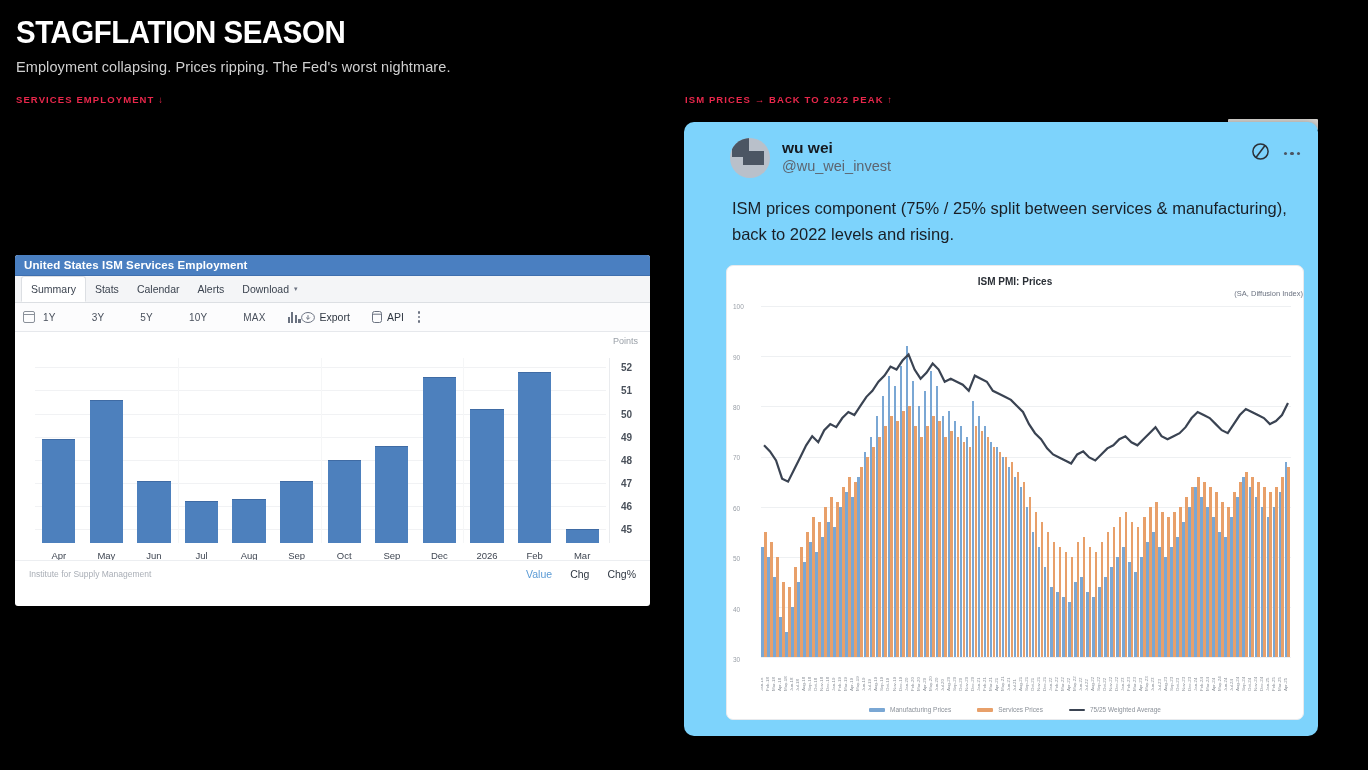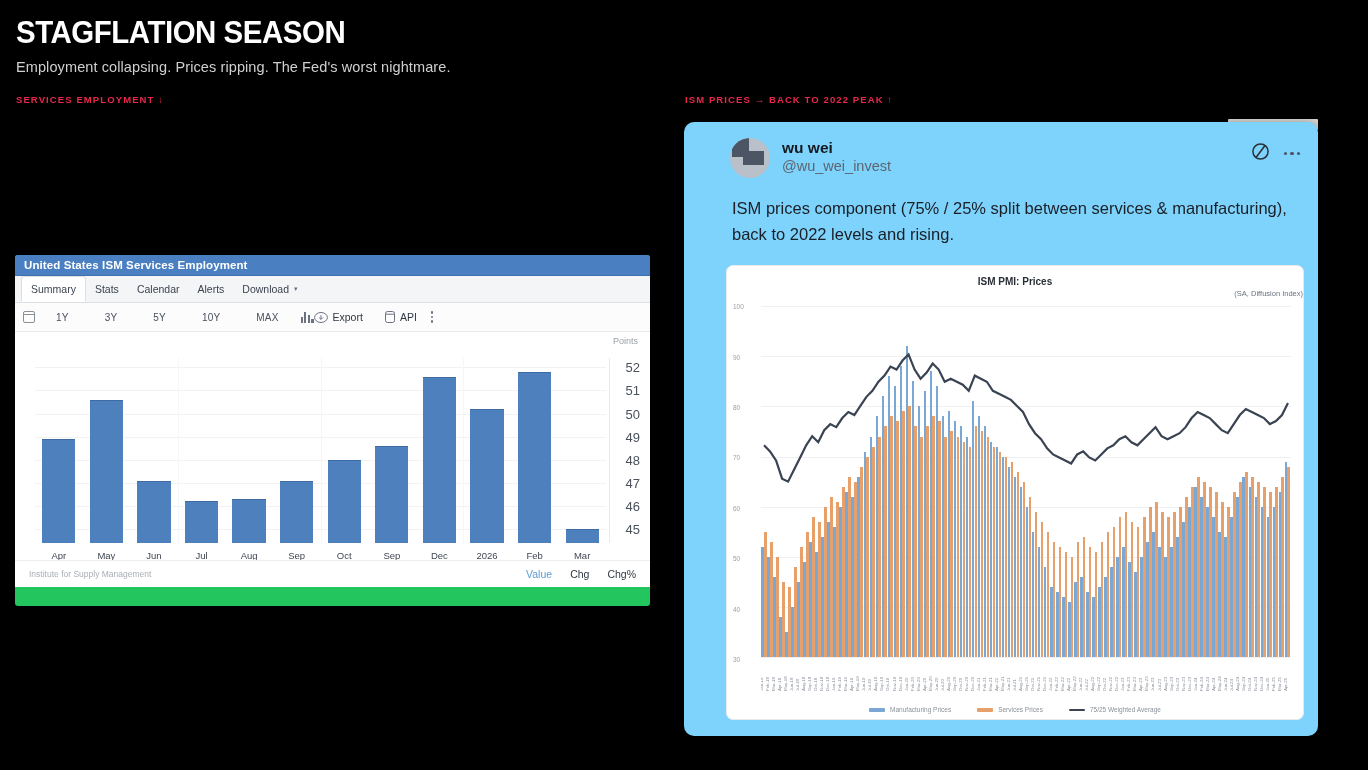--- a/index.html
+++ b/index.html
@@ -26,21 +26,21 @@
   .kicker {
     position: absolute; font-size: 9.5px; font-weight: 700; color: #e8274b;
     letter-spacing: 1.1px; text-transform: uppercase;
   }
   .kicker-left { left: 16px; top: 94px; }
   .kicker-right { left: 685px; top: 94px; }
 
   
   .te-card {
     position: absolute; left: 15px; top: 255px; width: 635px; height: 351px;
-    background: #22c55e; border-radius: 3px; overflow: hidden;
+    background: #ffffff; border-radius: 3px; overflow: hidden;
     box-shadow: 0 1px 6px rgba(0,0,0,.5);
   }
   .te-titlebar {
     height: 21px; background: #4a7fc1;
     display: flex; align-items: center; padding: 0 9px;
     border-bottom: 1px solid #3f6fae;
   }
   .te-titlebar span {
     color: #ffffff; font-size: 11.5px; font-weight: 700; letter-spacing: .1px;
   }
@@ -84,21 +84,21 @@
   .gridline { position: absolute; left: 0; right: 0; height: 1px; background: #f1f2f4; }
   .vgridline { position: absolute; top: 0; bottom: 0; width: 1px; background: #f5f6f7; }
   .bars { position: absolute; left: 0; right: 0; top: 0; bottom: 0; display: flex; align-items: flex-end; justify-content: space-around; }
   .bar-col { position: relative; width: 7.1%; height: 100%; display: flex; align-items: flex-end; justify-content: center; }
   .bar {
     width: 82%; background: #4d80bd; border-top: 1px solid #3f6ba4;
   }
   .x-labels { position: absolute; left: 20px; right: 44px; bottom: 26px; display: flex; justify-content: space-around; }
   .x-label { width: 7.1%; text-align: center; font-size: 9.5px; color: #3f4652; }
   .y-labels { position: absolute; right: 10px; top: 26px; bottom: 44px; width: 30px; }
-  .y-label { position: absolute; right: 0; font-size: 13px; color: #4a515b; transform: translateY(-50%); }
+  .y-label { position: absolute; right: 8px; font-size: 10px; color: #4a515b; transform: translateY(-50%); font-weight: bold; }
   .axis-line { position: absolute; right: 40px; top: 26px; bottom: 44px; width: 1px; background: #e9ebee; }
 
   .te-footer {
     position: absolute; left: 0; right: 0; bottom: 0; height: 27px;
     border-top: 1px solid #eceef1; background: #fff;
     display: flex; align-items: center; justify-content: space-between; padding: 0 14px;
   }
   .source-note { font-size: 8.5px; color: #a9aeb6; }
   .footer-tabs { display: flex; gap: 18px; }
   .footer-tab { font-size: 10.5px; color: #2f3742; }
@@ -199,21 +199,21 @@
         <span>Alerts</span>
       </div>
       <div class="te-tab">
         <span>Download</span>
         <span class="caret">▾</span>
       </div>
     </div>
 
     <div class="te-toolbar">
       <div class="cal-icon"></div>
-      <div class="tb-group" style="margin-left:21px;gap:36px;">
+      <div class="tb-group" style="margin-left:8px;gap:36px;">
         <span class="tb-range">1Y</span>
         <span class="tb-range">3Y</span>
         <span class="tb-range">5Y</span>
         <span class="tb-range">10Y</span>
         <span class="tb-range">MAX</span>
       </div>
       <div class="barchart-icon">
         <i style="height:6px"></i>
           <i style="height:11px"></i>
           <i style="height:8px"></i>

